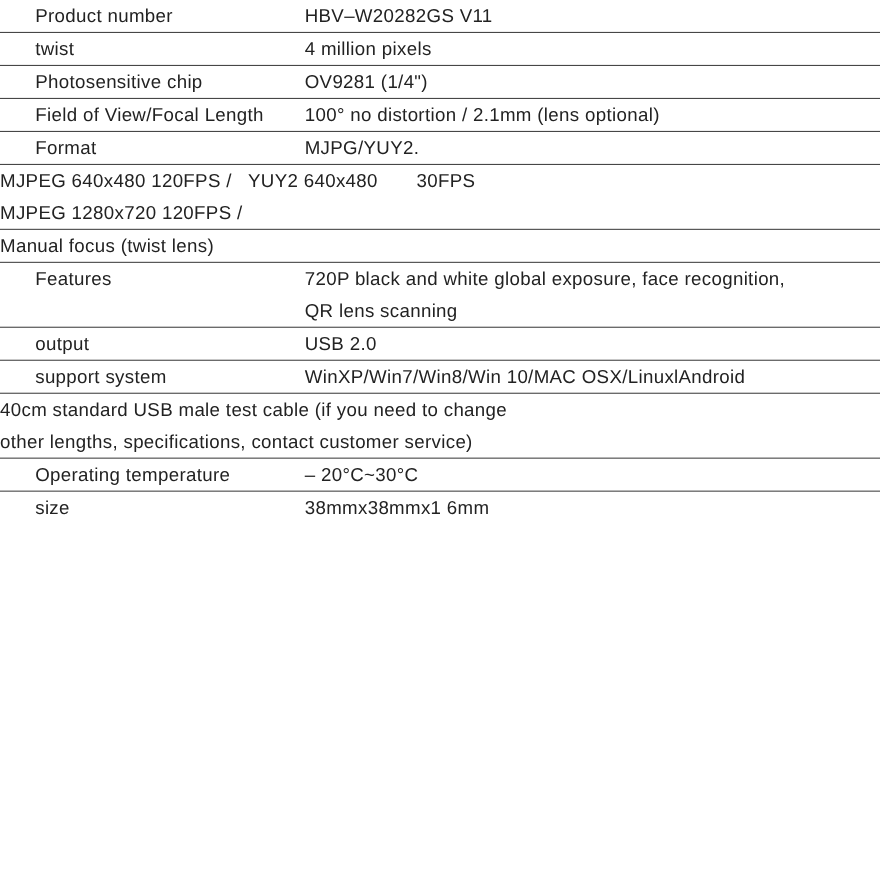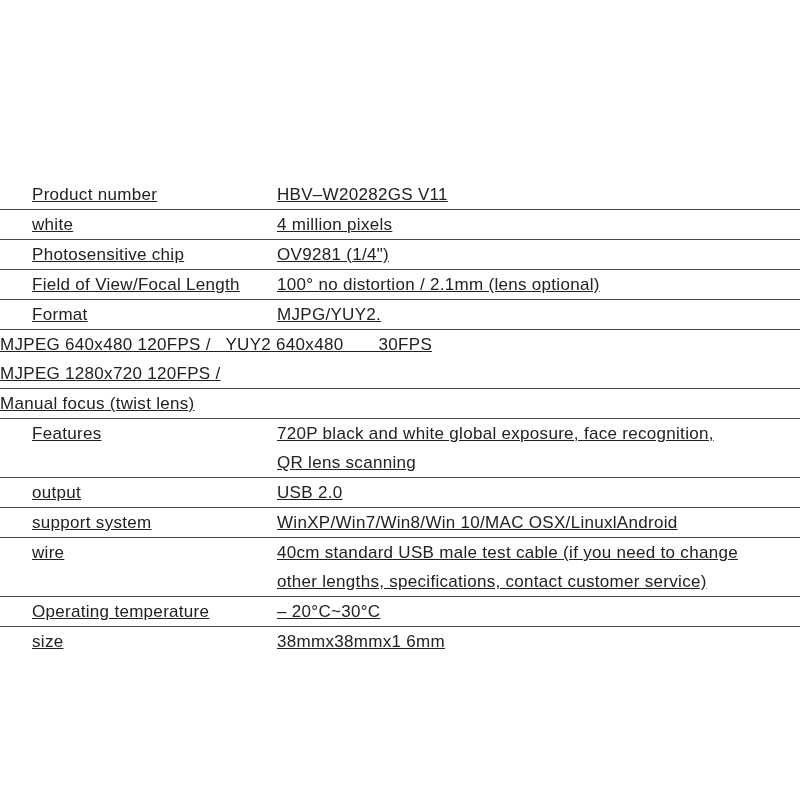--- a/index.html
+++ b/index.html
@@ -8,23 +8,21 @@
     background: #ffffff;
   }
   body {
     width: 800px;
     height: 800px;
     overflow: hidden;
     font-family: "Liberation Sans", sans-serif;
     color: #222222;
   }
   .spec-table {
-    margin-top: 180px;
     width: 800px;
-    text-decoration: underline;
   }
   .spec-row {
     display: flex;
     align-items: flex-start;
     border-bottom: 1px solid #474747;
     min-height: 29px;
   }
   .spec-row:last-child {
     border-bottom: none;
   }
@@ -53,21 +51,21 @@
 <div class="spec-table">
 
   <div class="spec-row">
     <div class="spec-label">Product number</div>
     <div class="spec-value">
       <div class="value-line">HBV–W20282GS V11</div>
     </div>
   </div>
 
   <div class="spec-row">
-    <div class="spec-label">white</div>
+    <div class="spec-label">twist</div>
     <div class="spec-value">
       <div class="value-line">4 million pixels</div>
     </div>
   </div>
 
   <div class="spec-row">
     <div class="spec-label">Photosensitive chip</div>
     <div class="spec-value">
       <div class="value-line">OV9281 (1/4")</div>
     </div>
@@ -116,21 +114,20 @@
   </div>
 
   <div class="spec-row">
     <div class="spec-label">support system</div>
     <div class="spec-value">
       <div class="value-line">WinXP/Win7/Win8/Win 10/MAC OSX/LinuxlAndroid</div>
     </div>
   </div>
 
   <div class="spec-row">
-    <div class="spec-label">wire</div>
     <div class="spec-value">
       <div class="value-line">40cm standard USB male test cable (if you need to change</div>
       <div class="value-line">other lengths, specifications, contact customer service)</div>
     </div>
   </div>
 
   <div class="spec-row">
     <div class="spec-label">Operating temperature</div>
     <div class="spec-value">
       <div class="value-line">– 20°C~30°C</div>

